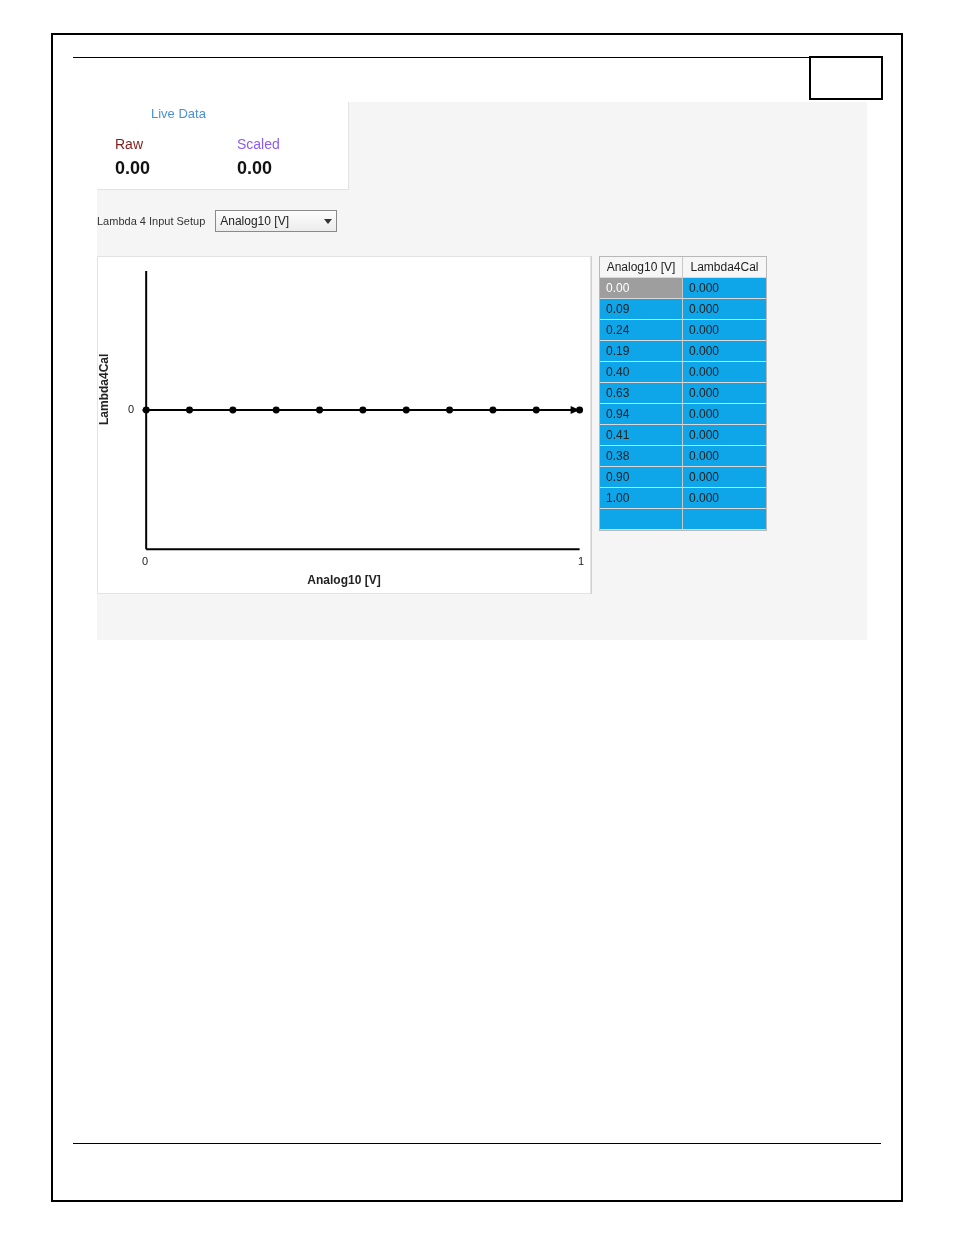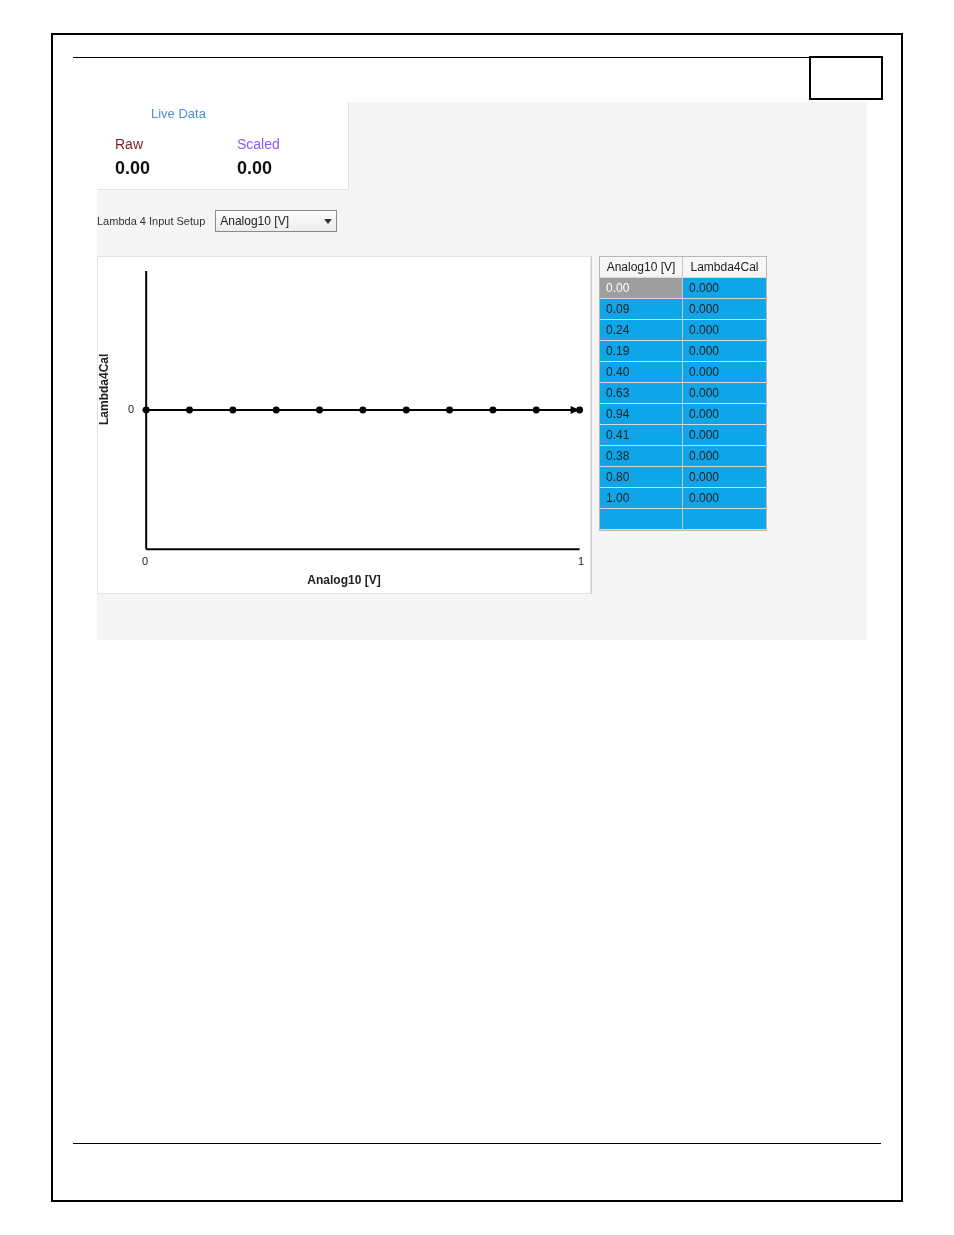--- a/index.html
+++ b/index.html
@@ -204,21 +204,21 @@
             </div>
             <div class="tbl-row">
               <div class="tbl-cell">0.41</div>
               <div class="tbl-cell">0.000</div>
             </div>
             <div class="tbl-row">
               <div class="tbl-cell">0.38</div>
               <div class="tbl-cell">0.000</div>
             </div>
             <div class="tbl-row">
-              <div class="tbl-cell">0.80</div>
+              <div class="tbl-cell">0.90</div>
               <div class="tbl-cell">0.000</div>
             </div>
             <div class="tbl-row">
               <div class="tbl-cell">1.00</div>
               <div class="tbl-cell">0.000</div>
             </div>
           </div>
         <div class="tbl-row">
           <div class="tbl-cell"></div>
           <div class="tbl-cell"></div>

